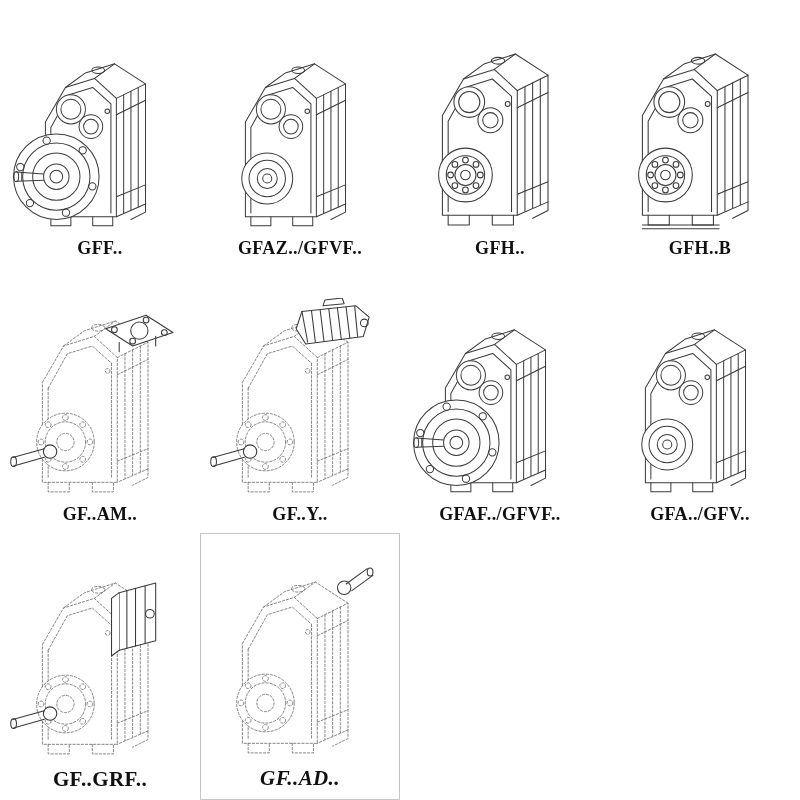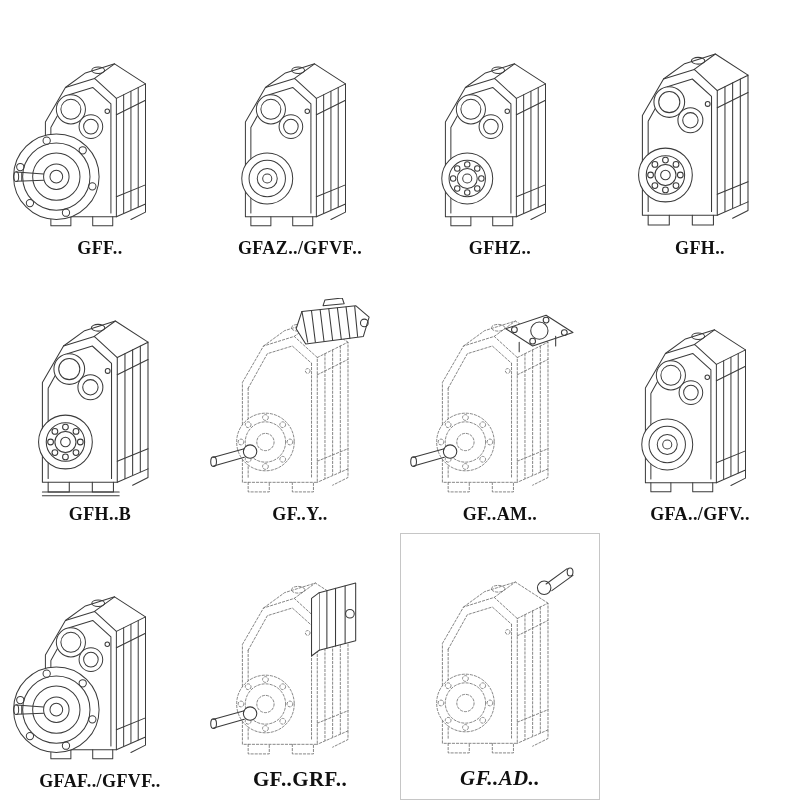--- a/index.html
+++ b/index.html
@@ -173,33 +173,20 @@
         <g class="solid">
           <use href="#housing"></use>
             <use href="#twin-bores"></use>
             <use href="#bearing-rings"></use>
         </g>
       </svg>
     </div>
     <figcaption class="lbl">GFAZ../GFVF..</figcaption>
   </figure>
 
-  <figure class="cell">
-    <div class="art">
-      <svg class="fig-svg" viewBox="0 0 200 212">
-        <g class="solid">
-          <use href="#housing"></use>
-            <use href="#twin-bores"></use>
-            <use href="#bearing-rings"></use>
-            <use href="#ball-ring"></use>
-        </g>
-      </svg>
-    </div>
-    <figcaption class="lbl">GFHZ..</figcaption>
-  </figure>
 
 
   <figure class="cell">
     <div class="art lg">
       <svg class="fig-svg" viewBox="0 0 200 212">
         <g class="solid">
           <use href="#housing"></use>
             <use href="#twin-bores"></use>
             <use href="#bearing-rings"></use>
             <use href="#ball-ring"></use>
@@ -225,72 +212,72 @@
   </figure>
 
   <figure class="cell">
     <div class="art lg">
       <svg class="fig-svg" viewBox="0 0 200 212">
         <g class="dashed">
           <use href="#housing"></use>
             <use href="#bolt-ring-front"></use>
         </g>
         <g class="solid">
+          <use href="#top-flange-plate"></use>
+            <use href="#shaft-stub-low"></use>
+        </g>
+      </svg>
+    </div>
+    <figcaption class="lbl">GF..AM..</figcaption>
+  </figure>
+
+  <figure class="cell">
+    <div class="art lg">
+      <svg class="fig-svg" viewBox="0 0 200 212">
+        <g class="dashed">
+          <use href="#housing"></use>
+            <use href="#bolt-ring-front"></use>
+        </g>
+        <g class="solid">
           <use href="#motor"></use>
             <use href="#shaft-stub-low"></use>
         </g>
       </svg>
     </div>
     <figcaption class="lbl">GF..Y..</figcaption>
   </figure>
 
   <figure class="cell">
-    <div class="art lg">
-      <svg class="fig-svg" viewBox="0 0 200 212">
-        <g class="dashed">
-          <use href="#housing"></use>
-            <use href="#bolt-ring-front"></use>
-        </g>
-        <g class="solid">
-          <use href="#top-flange-plate"></use>
-            <use href="#shaft-stub-low"></use>
-        </g>
-      </svg>
-    </div>
-    <figcaption class="lbl">GF..AM..</figcaption>
-  </figure>
-
-  <figure class="cell">
-    <div class="art">
-      <svg class="fig-svg" viewBox="0 0 200 212">
-        <g class="solid">
-          <use href="#housing"></use>
-            <use href="#twin-bores"></use>
-            <use href="#bearing-rings"></use>
-        </g>
-      </svg>
-    </div>
-    <figcaption class="lbl">GFA../GFV..</figcaption>
-  </figure>
-
-  <figure class="cell">
     <div class="art">
       <svg class="fig-svg" viewBox="0 0 200 212">
         <g class="solid">
           <use href="#housing"></use>
             <use href="#twin-bores"></use>
             <use href="#flange"></use>
             <use href="#shaft-out"></use>
         </g>
       </svg>
     </div>
     <figcaption class="lbl">GFAF../GFVF..</figcaption>
   </figure>
 
   <figure class="cell">
+    <div class="art">
+      <svg class="fig-svg" viewBox="0 0 200 212">
+        <g class="solid">
+          <use href="#housing"></use>
+            <use href="#twin-bores"></use>
+            <use href="#bearing-rings"></use>
+        </g>
+      </svg>
+    </div>
+    <figcaption class="lbl">GFA../GFV..</figcaption>
+  </figure>
+
+  <figure class="cell">
     <div class="art lg">
       <svg class="fig-svg" viewBox="0 0 200 212">
         <g class="dashed">
           <use href="#housing"></use>
             <use href="#bolt-ring-front"></use>
         </g>
         <g class="solid">
           <use href="#adapter-box"></use>
             <use href="#shaft-stub-low"></use>
         </g>

